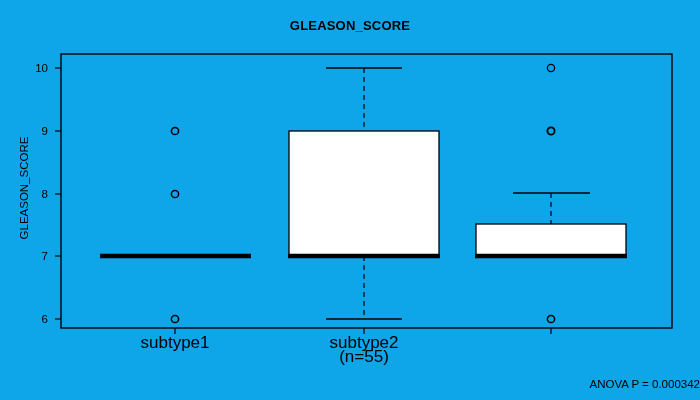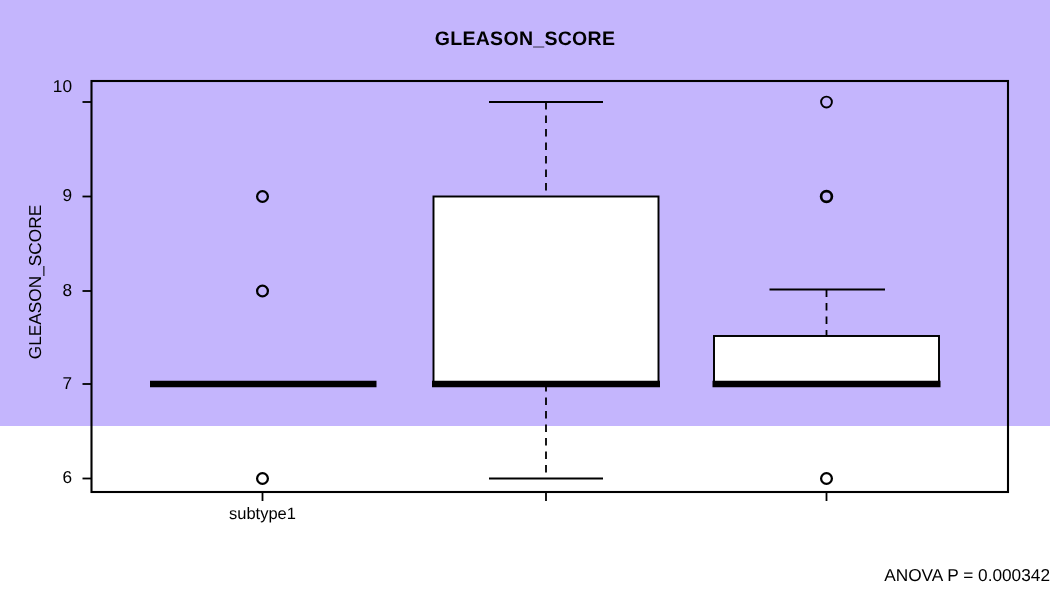--- a/index.html
+++ b/index.html
@@ -10,22 +10,22 @@
   body {
     width: 700px;
     height: 400px;
     font-family: "Liberation Sans", sans-serif;
     color: #000000;
     overflow: hidden;
   }
   #figure {
     position: relative;
     width: 700px;
-    height: 284px;
-    background: #c4b5fd;
+    height: 400px;
+    background: #0ea5e9;
   }
   #plot-title {
     position: absolute;
     left: 0;
     top: 18px;
     width: 700px;
     text-align: center;
     font-size: 13px;
     font-weight: bold;
     letter-spacing: 0.2px;
@@ -55,21 +55,21 @@
     position: absolute;
     width: 40px;
     text-align: right;
     font-size: 11.5px;
     line-height: 12px;
   }
   .xtick-label {
     position: absolute;
     width: 200px;
     text-align: center;
-    font-size: 11px;
+    font-size: 17px;
     line-height: 14px;
   }
   .xtick-label .n-line {
     display: block;
   }
   svg#plot-canvas {
     position: absolute;
     left: 0;
     top: 0;
     width: 700px;
@@ -78,28 +78,32 @@
 </style>
 </head>
 <body>
 
 <div id="figure">
 
   <div id="plot-title">GLEASON_SCORE</div>
 
   <div id="y-axis-label">GLEASON_SCORE</div>
 
-  <div class="ytick-label" style="left:8px; top:52px;text-align:right;">10</div>
+  <div class="ytick-label" style="left:8px; top:62px;text-align:right;">10</div>
   <div class="ytick-label" style="left:8px; top:125px;">9</div>
   <div class="ytick-label" style="left:8px; top:188px;">8</div>
   <div class="ytick-label" style="left:8px; top:250px;">7</div>
   <div class="ytick-label" style="left:8px; top:313px;">6</div>
 
   <div class="xtick-label" style="left:75px; top:336px;">
     <span>subtype1</span>
+  </div>
+  <div class="xtick-label" style="left:264px; top:336px;">
+    <span>subtype2</span>
+    <span class="n-line">(n=55)</span>
   </div>
 
   <div id="footnote">ANOVA P = 0.000342</div>
 
   <svg id="plot-canvas" viewBox="0 0 700 400">
     <g>
       <rect x="61" y="54" width="611" height="274" fill="none" stroke="#000000" stroke-width="1.4"></rect>
     </g>
     <g>
       <line x1="55" y1="68" x2="61" y2="68" stroke="#000000" stroke-width="1.2"></line>

